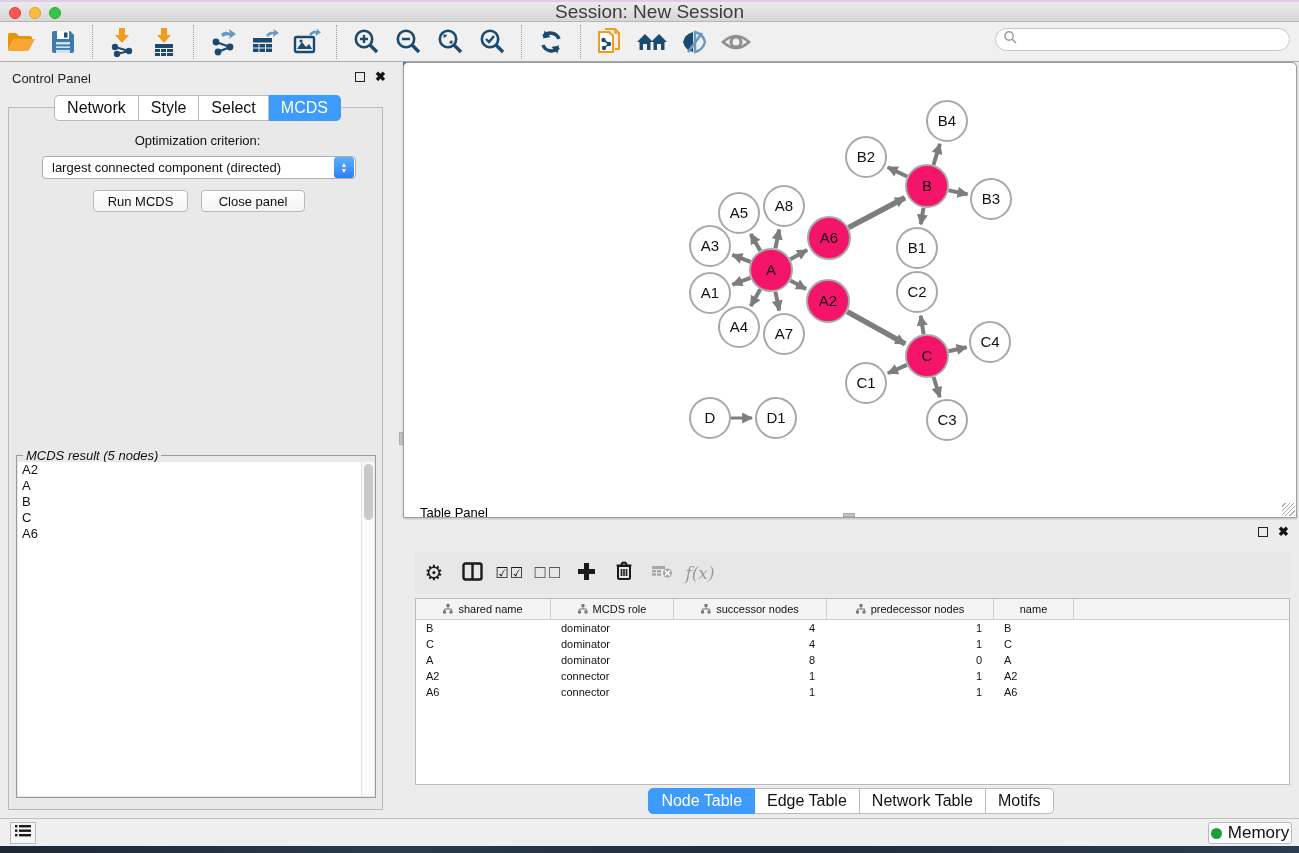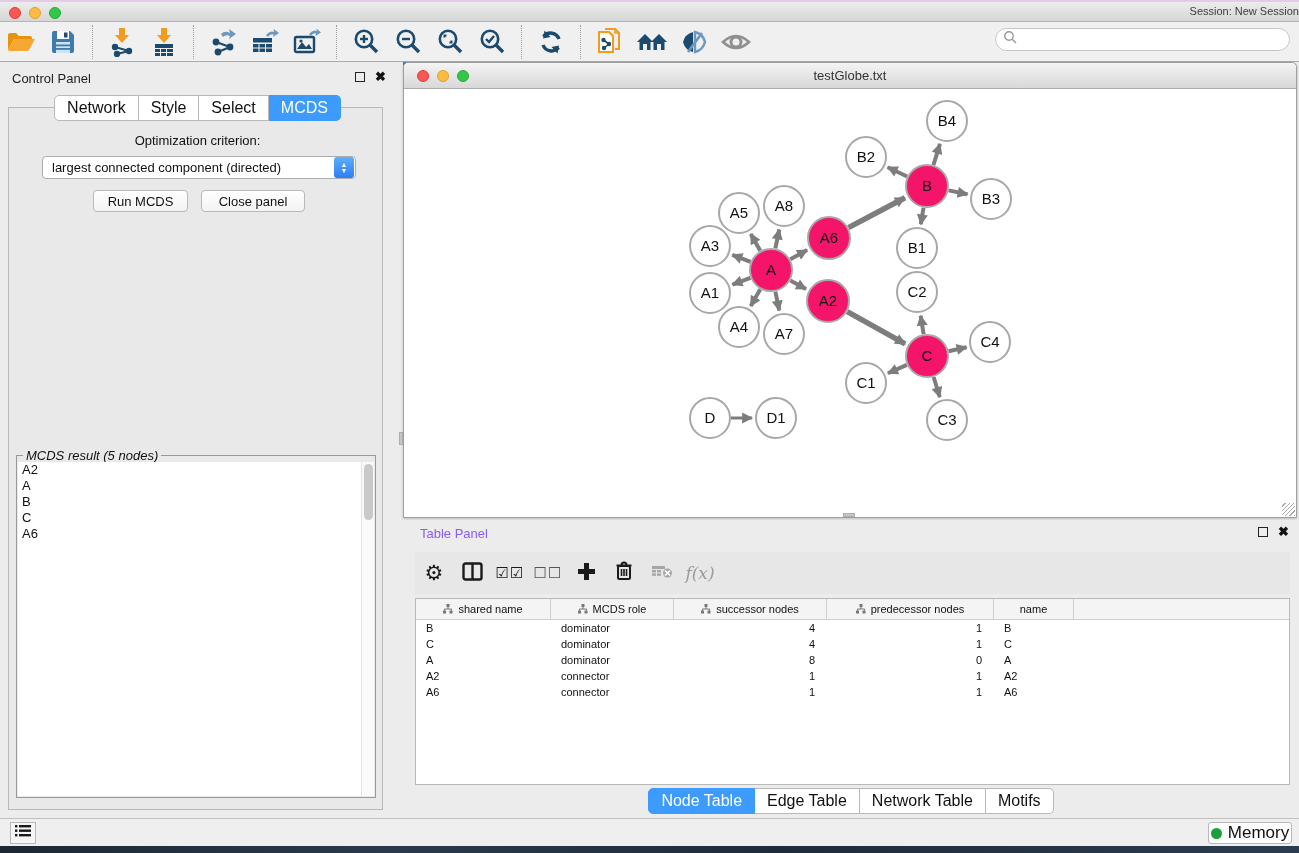--- a/index.html
+++ b/index.html
@@ -3,21 +3,21 @@
 <meta charset="utf-8">
 <style>
   * { margin:0; padding:0; box-sizing:border-box; }
   html,body { width:1299px; height:853px; }
   body { font-family:"Liberation Sans", sans-serif; background:#ECECEC; position:relative; overflow:hidden; }
   .abs { position:absolute; }
 
   
   #titlebar { left:0; top:0; width:1299px; height:22px;
     background:linear-gradient(#ECECEC,#D6D6D6); border-top:2px solid #E3CBE8; border-bottom:1px solid #B6B6B6; }
-  #titlebar .title { width:100%; text-align:right; font-size:11px; color:#3c3c3c; line-height:19px; }
+  #titlebar .title { width:100%; text-align:center; font-size:19px; color:#3c3c3c; line-height:19px; }
   .lights { display:flex; gap:8px; align-items:center; }
   .light { width:12px; height:12px; border-radius:50%; }
   .light.red { background:#FC5753; border:1px solid #DF3E38; }
   .light.yellow { background:#FDBC40; border:1px solid #DE9F34; }
   .light.green { background:#33C748; border:1px solid #27AA35; }
   #main-lights { left:9px; top:5px; }
 
   
   #toolbar { left:0; top:22px; width:1299px; height:40px; background:#F0F0F0; border-bottom:1px solid #ABABAB;
     display:flex; align-items:center; }
@@ -69,21 +69,21 @@
   #net-title { position:absolute; width:100%; text-align:center; font-size:13px; color:#333; line-height:25px; }
   #net-corner { left:403px; top:62px; width:6px; height:6px; background:#3B78C3; }
   #graph-svg { position:absolute; left:0; top:27px; }
   #net-vthumb { left:399px; top:432px; width:4px; height:13px; background:#C5C5C5; border:1px solid #ADADAD; }
   #net-hthumb { left:843px; top:513px; width:12px; height:4px; background:#C5C5C5; border:1px solid #ADADAD; }
   #net-grip { position:absolute; right:1px; bottom:1px; width:13px; height:13px;
     background:repeating-linear-gradient(135deg, transparent 0 2px, #A9A9A9 2px 3px); }
 
   
   #table-panel { left:403px; top:520px; width:896px; height:295px; background:#ECECEC; }
-  #tp-title { left:420px; top:526px; font-size:13px; color:#8b5cf6; }
+  #tp-title { left:420px; top:505px; font-size:13px; color:#000000; }
   #tp-btns { left:1258px; top:527px; }
   #tp-toolbar { left:415px; top:552px; width:875px; height:42px; background:#E7E7E7; display:flex; align-items:center; }
   .tp-icon { width:38px; height:36px; display:flex; align-items:center; justify-content:center; }
   .glyph { font-family:"DejaVu Sans", sans-serif; }
   #fx-label { font-family:"DejaVu Serif", serif; font-style:italic; font-size:17px; color:#9b9b9b; }
   #data-table { left:415px; top:598px; width:875px; height:187px; background:#fff; border:1px solid #B9B9B9; overflow:hidden; }
   #tbl-header { display:flex; height:21px; background:#F4F4F4; border-bottom:1px solid #CFCFCF; }
   .th { display:flex; align-items:center; justify-content:center; gap:5px; font-size:11px; color:#111;
     border-right:1px solid #CFCFCF; }
   .tree-icon svg { display:block; }
@@ -338,28 +338,20 @@
       <div class="item">C</div>
       <div class="item">A6</div>
     </div>
   <div id="result-scroll">
       <div id="result-thumb"></div>
     </div>
 </div>
 
 <div id="net-corner" class="abs"></div>
 <div id="net-window" class="abs">
-  <div id="net-titlebar">
-    <div id="net-lights" class="lights abs">
-      <span class="light red"></span>
-      <span class="light yellow"></span>
-      <span class="light green"></span>
-    </div>
-    <div id="net-title">testGlobe.txt</div>
-  </div>
   <svg id="graph-svg" width="892" height="428">
     <defs>
       <marker id="arrow" viewBox="0 0 10 10" refX="9" refY="5" markerWidth="13" markerHeight="11" orient="auto" markerUnits="userSpaceOnUse">
         <path d="M0,0 L10,5 L0,10 z" fill="#7D7D7D"></path>
       </marker>
     </defs>
     <g id="edges-layer">
         <line x1="346.4146596993366" y1="187.76168568713538" x2="328.456734873451" y2="194.53270652312503" stroke="#7D7D7D" stroke-width="4" marker-end="url(#arrow)"></line>
         <line x1="346.52754906265756" y1="171.94526520498002" x2="328.3335828407372" y2="164.78698341274907" stroke="#7D7D7D" stroke-width="4" marker-end="url(#arrow)"></line>
         <line x1="356.230235352432" y1="199.1836432784806" x2="346.74883416098334" y2="216.07238915074845" stroke="#7D7D7D" stroke-width="4" marker-end="url(#arrow)"></line>

